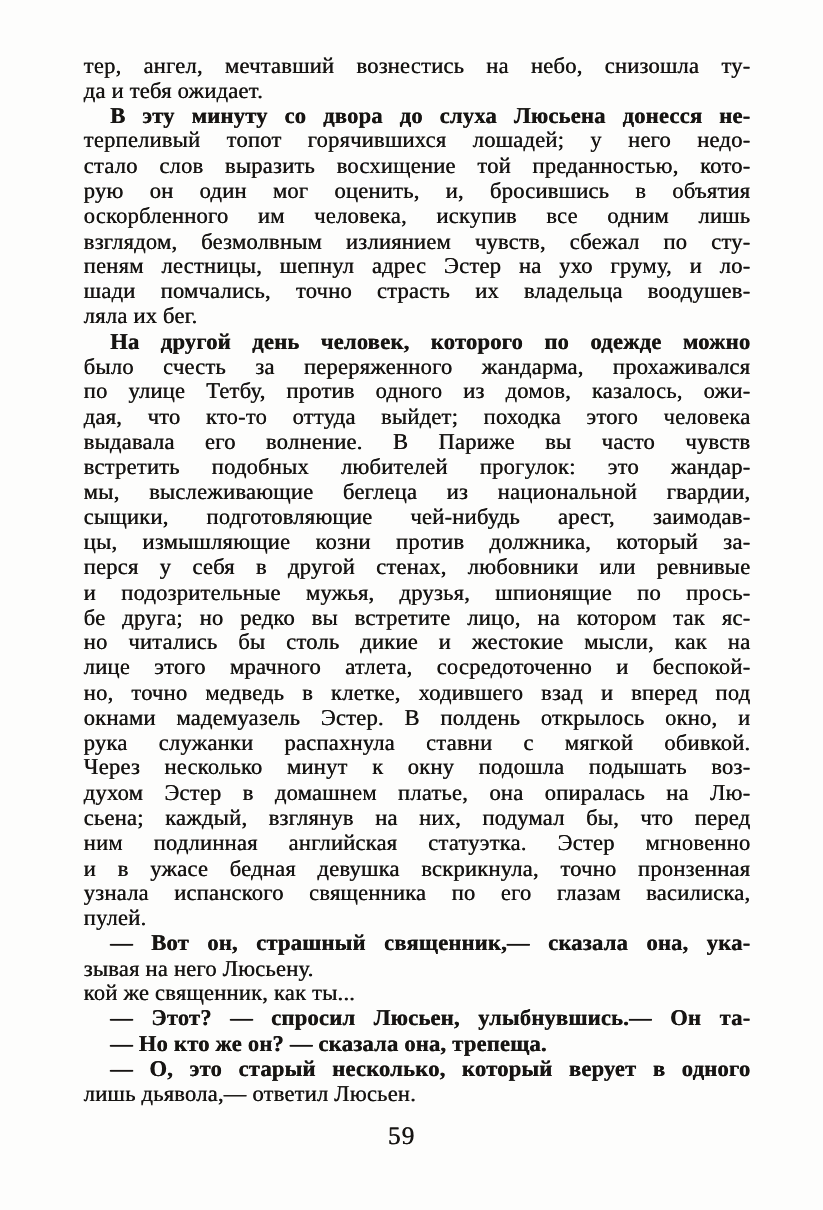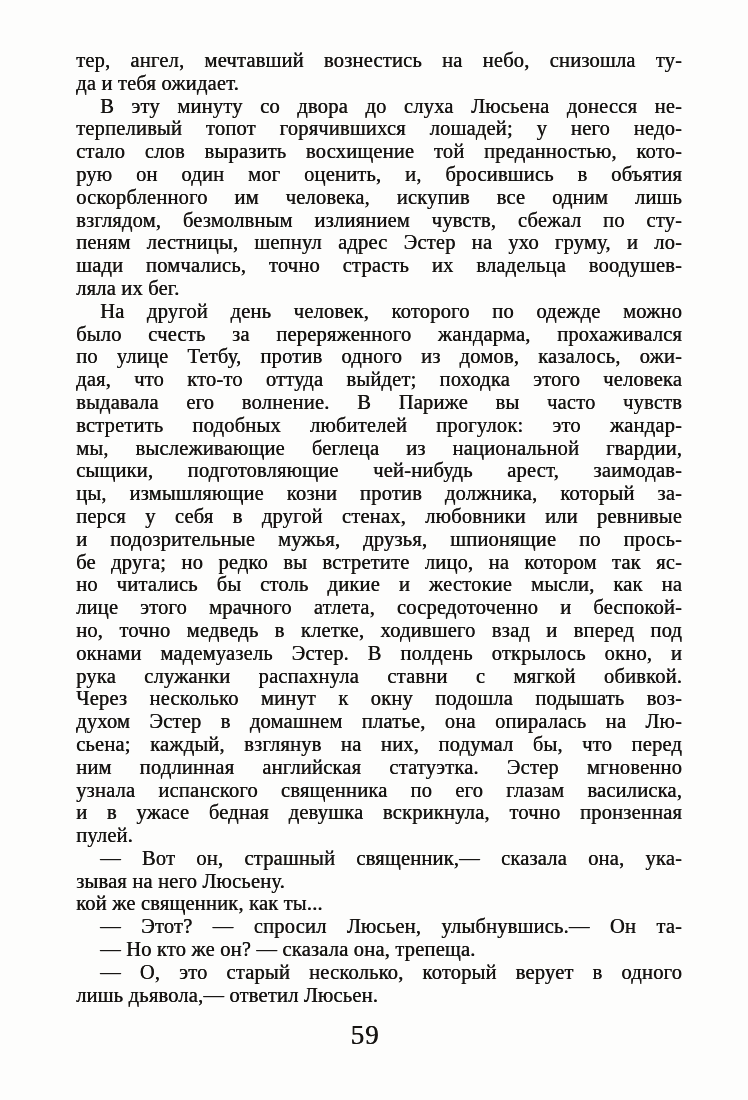--- a/index.html
+++ b/index.html
@@ -28,29 +28,29 @@
   }
   .para { margin: 0; padding: 0; }
   .line {
     height: 22.8px;
     text-align: justify;
     text-align-last: justify;
     white-space: normal;
     overflow: visible;
   }
   .line.last { text-align-last: left; }
-  .line.indent { text-indent: 24px; }
+  .line.indent { text-indent: 24px; font-weight: bold; }
   .page-number {
     position: absolute;
     left: 76px;
     top: 1020px;
     width: 606px;
     text-align: center;
     transform: translateX(-14px);
-    font-size: 27px;
+    font-size: 23px;
     letter-spacing: 1px;
     text-shadow: 0.4px 0 0 currentColor;
   }
 </style>
 </head>
 <body>
 
 <div class="page">
   <div class="text-block">
       <div class="para">
@@ -83,22 +83,22 @@
         <div class="line">бе друга; но редко вы встретите лицо, на котором так яс-</div>
         <div class="line">но читались бы столь дикие и жестокие мысли, как на</div>
         <div class="line">лице этого мрачного атлета, сосредоточенно и беспокой-</div>
         <div class="line">но, точно медведь в клетке, ходившего взад и вперед под</div>
         <div class="line">окнами мадемуазель Эстер. В полдень открылось окно, и</div>
         <div class="line">рука служанки распахнула ставни с мягкой обивкой.</div>
         <div class="line">Через несколько минут к окну подошла подышать воз-</div>
         <div class="line">духом Эстер в домашнем платье, она опиралась на Лю-</div>
         <div class="line">сьена; каждый, взглянув на них, подумал бы, что перед</div>
         <div class="line">ним подлинная английская статуэтка. Эстер мгновенно</div>
+        <div class="line">и в ужасе бедная девушка вскрикнула, точно пронзенная</div>
         <div class="line">узнала испанского священника по его глазам василиска,</div>
-        <div class="line">и в ужасе бедная девушка вскрикнула, точно пронзенная</div>
         <div class="line last">пулей.</div>
       </div>
       <div class="para">
         <div class="line indent">— Вот он, страшный священник,— сказала она, ука-</div>
         <div class="line last">зывая на него Люсьену.</div>
       </div>
       <div class="para">
         <div class="line last">кой же священник, как ты...</div>
         <div class="line indent">— Этот? — спросил Люсьен, улыбнувшись.— Он та-</div>
       </div>

